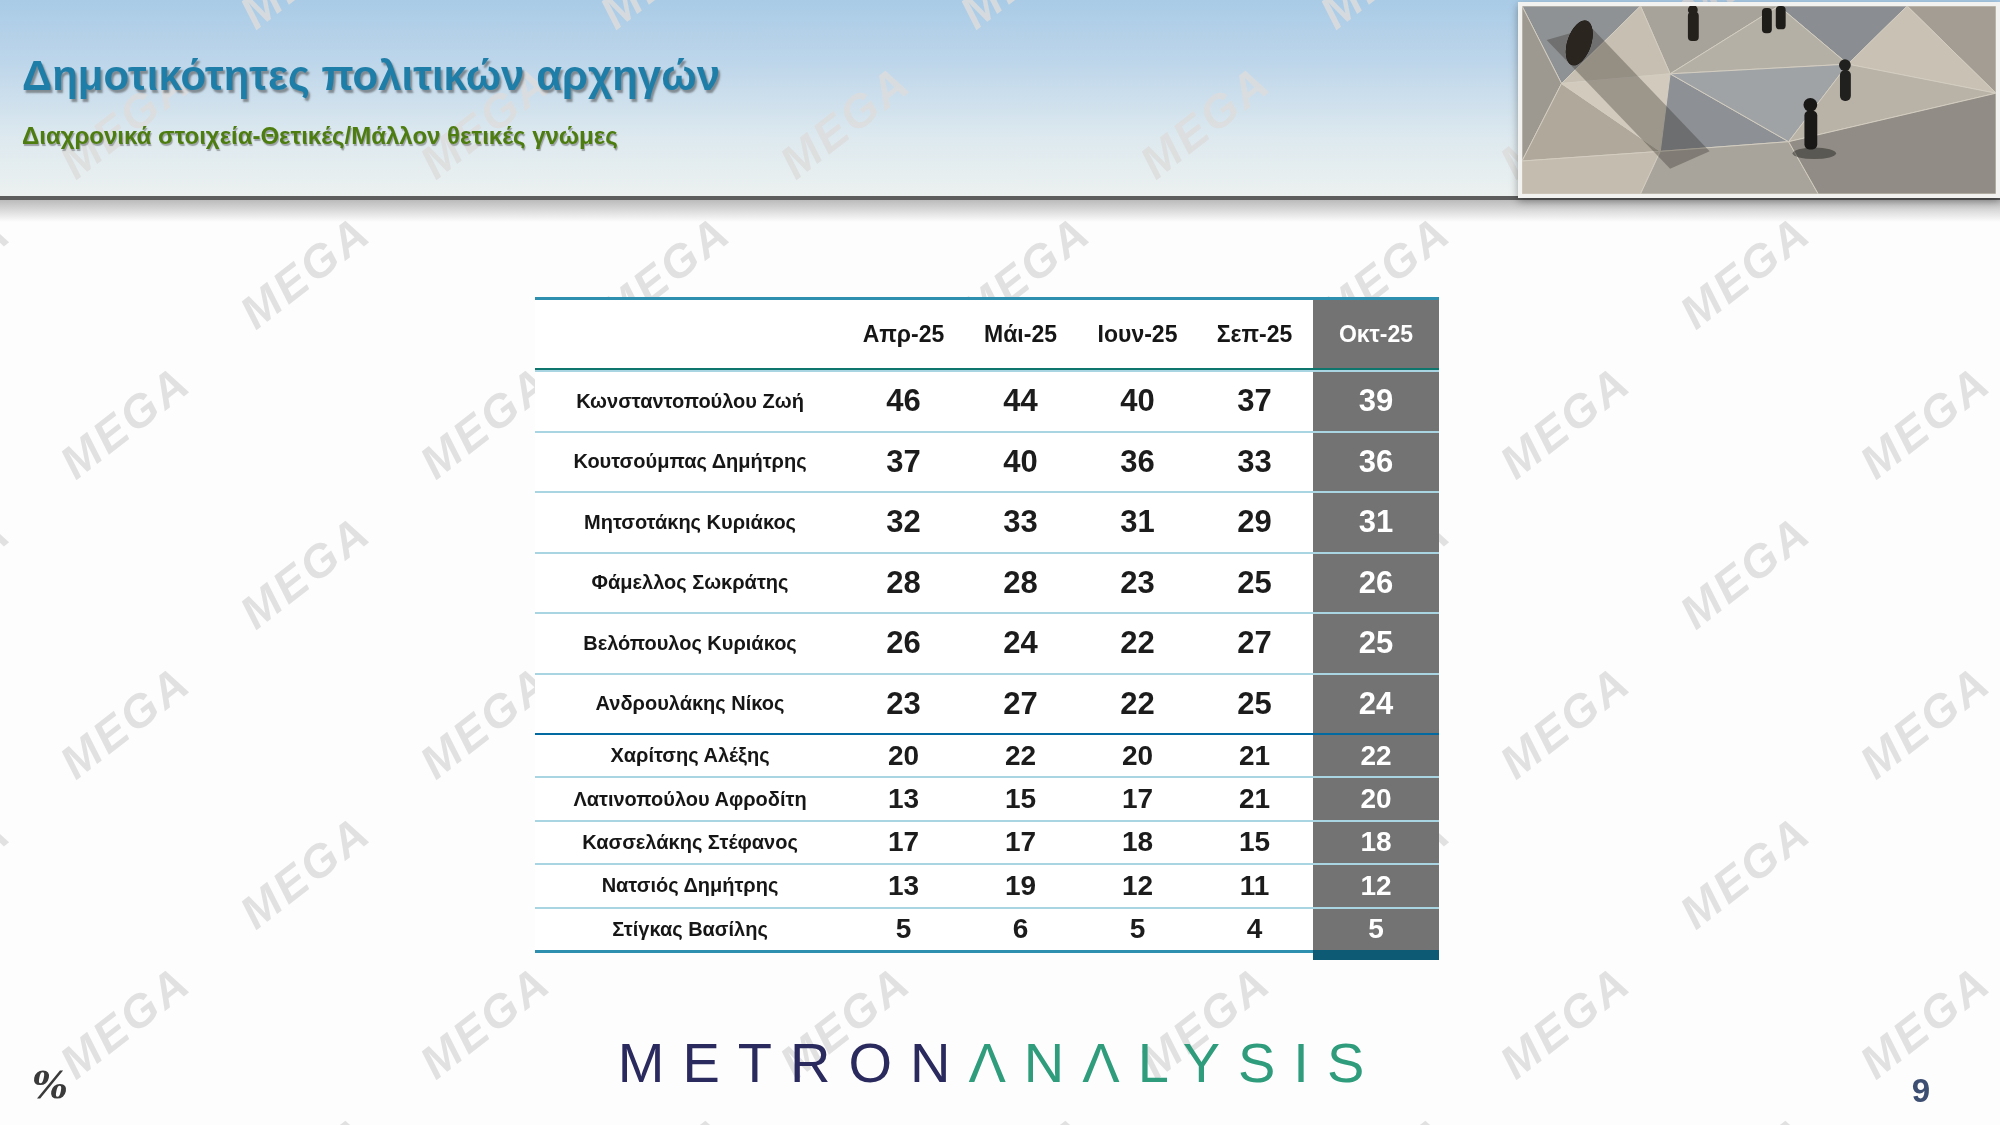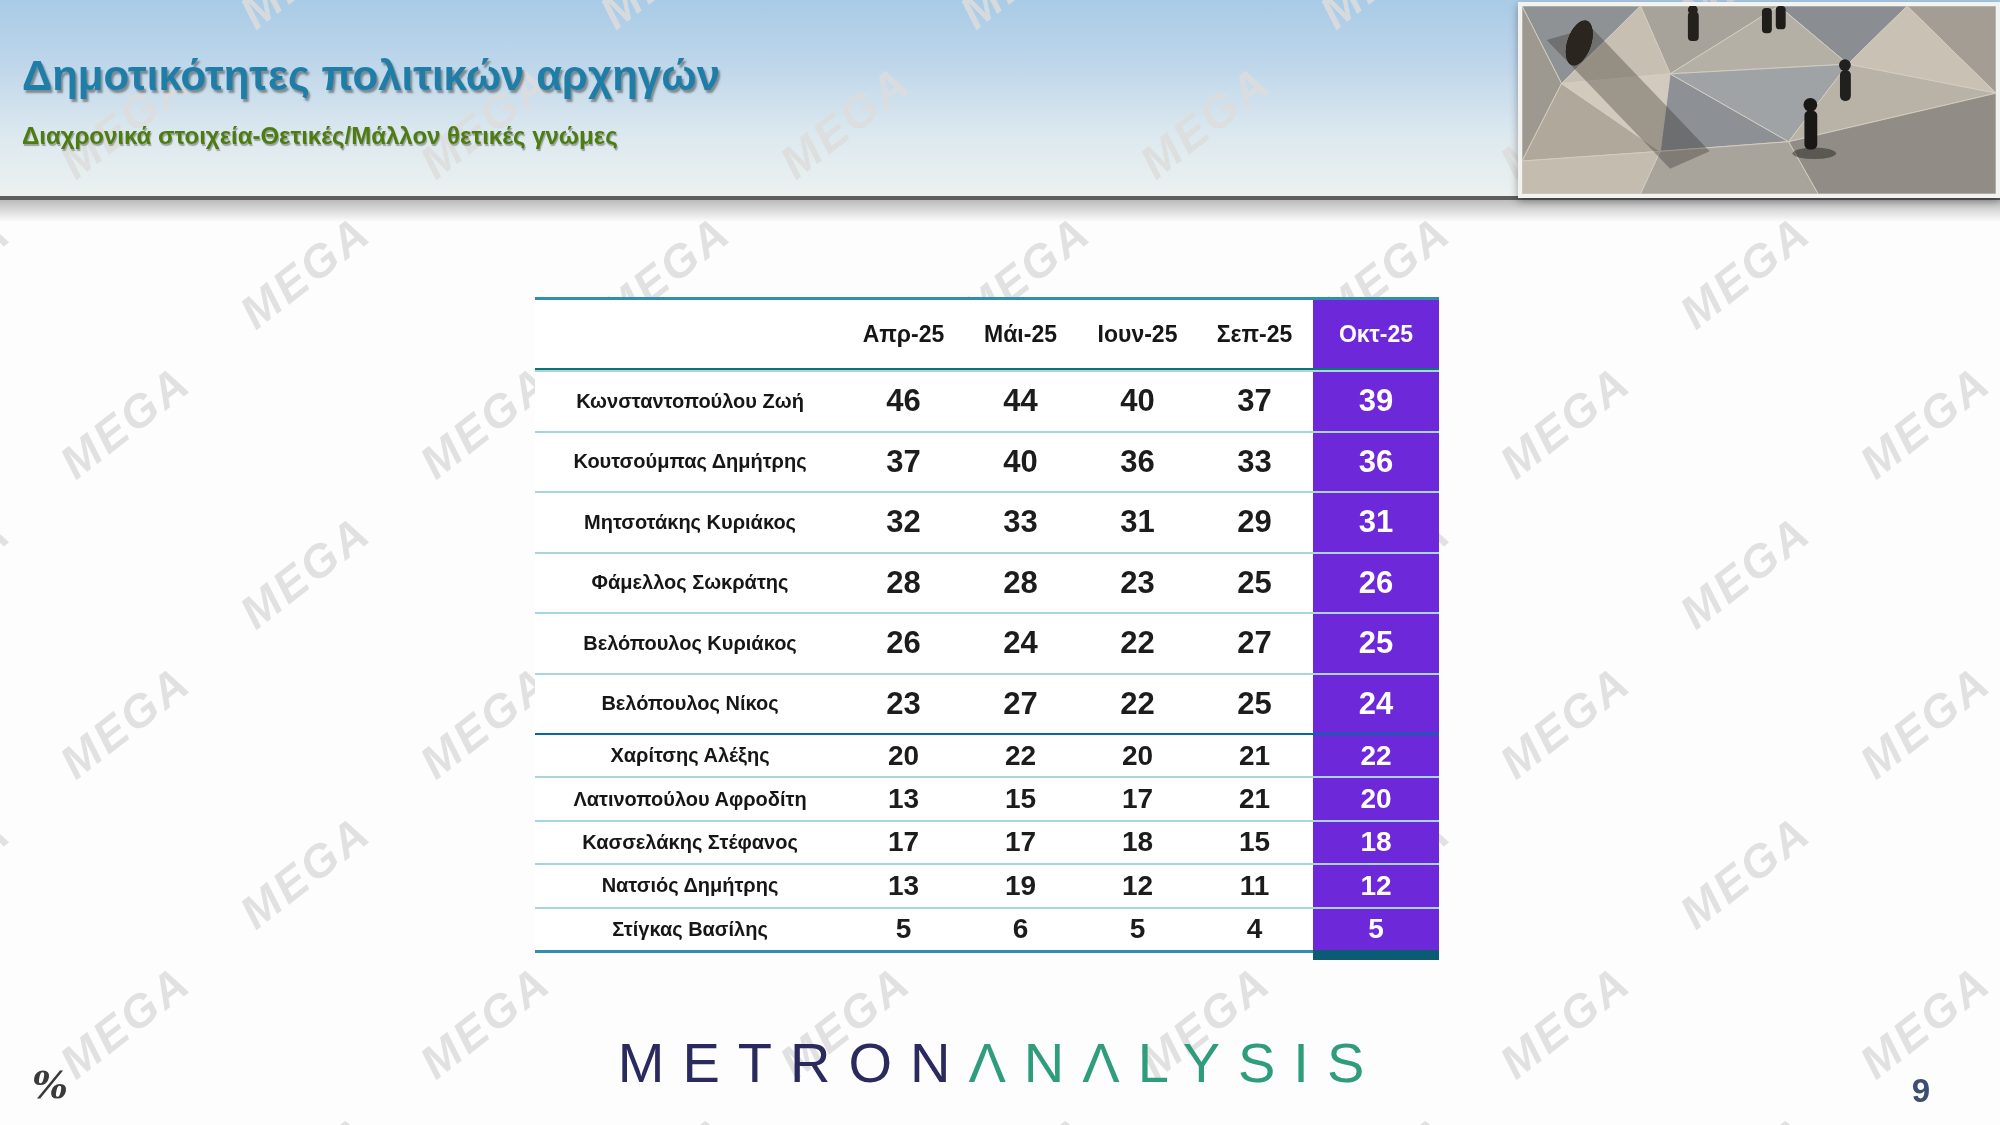--- a/index.html
+++ b/index.html
@@ -76,21 +76,21 @@
   .thead { height:70px; border-bottom:2px solid #0f766e; }
   .trow.tall { height:60.5px; }
   .trow.compact { height:43.4px; }
   .trow + .trow { border-top:2px solid #a9d5e3; }
   .trow.group-start { border-top:2px solid #0369a1; }
   .cell { display:flex; align-items:center; justify-content:center; color:#111; }
   .cell.month { font-size:23px; font-weight:700; color:#161616; }
   .cell.name  { font-size:20px; font-weight:700; color:#161616; text-align:center; line-height:1.05; }
   .cell.val   { font-size:31px; font-weight:700; color:#1c1c1c; }
   .trow.compact .cell.val { font-size:28px; }
-  .cell.dark  { background:#6d28d9; color:#ffffff; }
+  .cell.dark  { background:#737373; color:#ffffff; }
   .cell.month.dark { color:#ffffff; }
   .dark-stub {
     position:absolute; left:1313px; top:950px; width:126px; height:10px;
     background:#0d5a74; z-index:2;
   }
 
   
   .metron-logo {
     position:absolute; left:50%; top:1030px; transform:translateX(-50%); z-index:2;
     font-size:56px; font-weight:400; letter-spacing:18px; white-space:nowrap;
@@ -253,21 +253,21 @@
   </div>
       <div class="trow tall">
     <div class="cell name">Βελόπουλος Κυριάκος</div>
     <div class="cell val">26</div>
     <div class="cell val">24</div>
     <div class="cell val">22</div>
     <div class="cell val">27</div>
     <div class="cell val dark">25</div>
   </div>
       <div class="trow tall">
-    <div class="cell name">Βελόπουλος Νίκος</div>
+    <div class="cell name">Ανδρουλάκης Νίκος</div>
     <div class="cell val">23</div>
     <div class="cell val">27</div>
     <div class="cell val">22</div>
     <div class="cell val">25</div>
     <div class="cell val dark">24</div>
   </div>
       <div class="trow compact group-start">
     <div class="cell name">Χαρίτσης Αλέξης</div>
     <div class="cell val">20</div>
     <div class="cell val">22</div>

